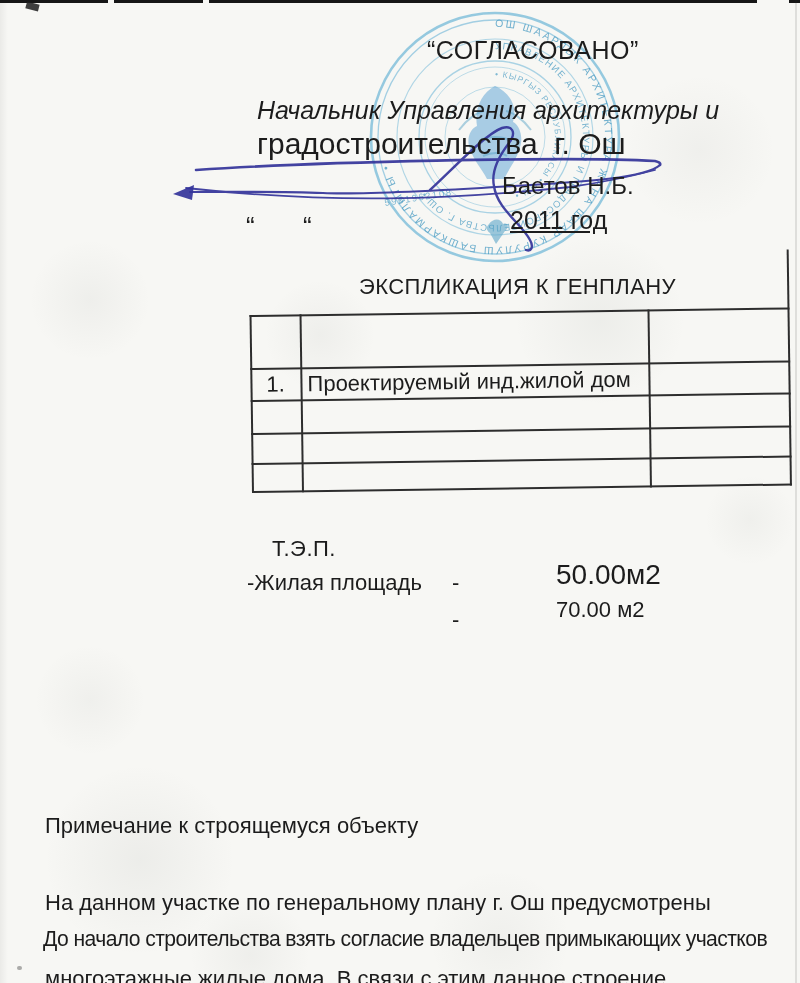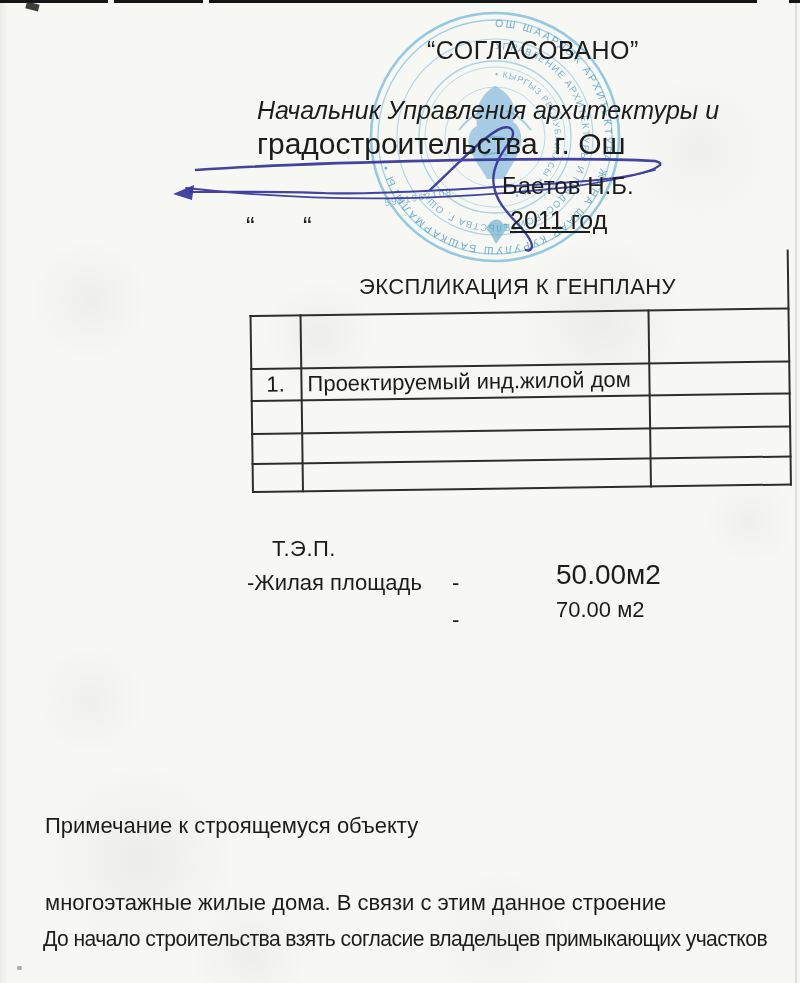--- a/index.html
+++ b/index.html
@@ -180,20 +180,21 @@
 
   <div class="abs tep-h">Т.Э.П.</div>
   <div class="abs tep-l1">-Жилая площадь</div>
   <div class="abs tep-d1">-</div>
   <div class="abs tep-v1">50.00м2</div>
   <div class="abs tep-d2">-</div>
   <div class="abs tep-v2">70.00 м2</div>
 
   <div class="abs notes1">
     <span class="nline">Примечание к строящемуся объекту</span>
+    <span class="nline">На данном участке по генеральному плану г. Ош предусмотрены</span>
     <span class="nline">многоэтажные жилые дома. В связи с этим данное строение</span>
     
   </div>
   <div class="abs notes2">
     <span class="nline">До начало строительства взять согласие владельцев примыкающих участков</span>
     
   </div>
 
 </div>
 

